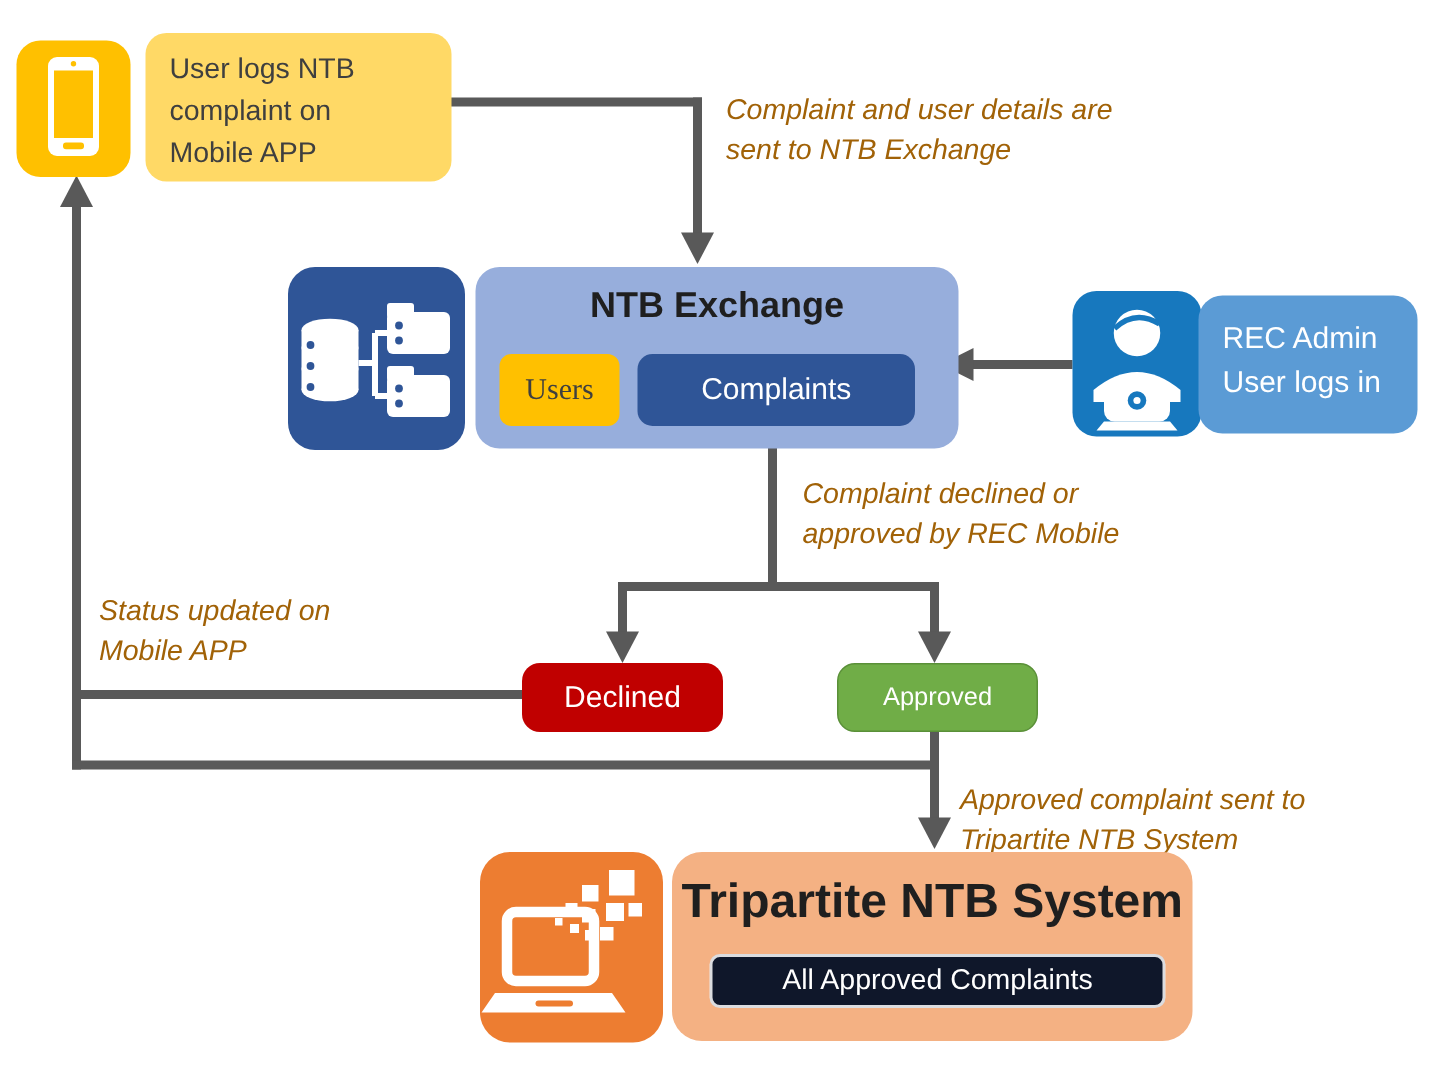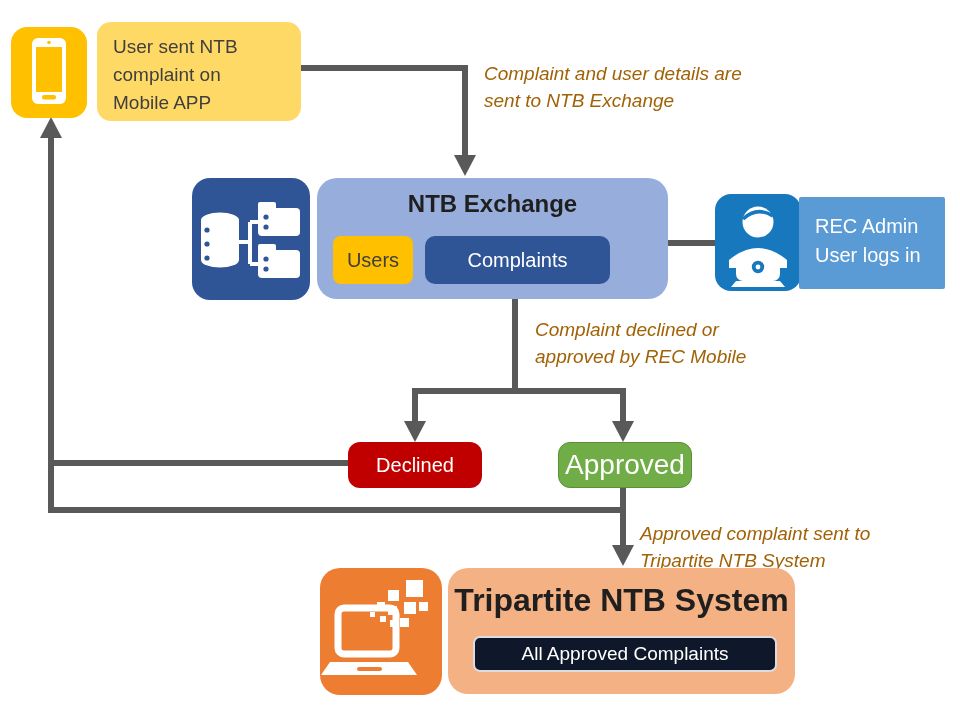--- a/index.html
+++ b/index.html
@@ -15,23 +15,23 @@
   .arr-left{border-top:11px solid transparent;border-bottom:11px solid transparent;border-right:22px solid #595959;}
   
   .icon-tile{position:absolute;border-radius:18px;}
   .label-box{position:absolute;box-sizing:border-box;}
   .yellow-box{background:#FFD966;border-radius:14px;color:#3F3F3F;font-size:19px;line-height:28px;padding:11px 18px 0 16px;}
   .exchange-box{background:#97AEDC;border-radius:20px;}
   .exchange-title{position:absolute;top:12px;left:0;width:100%;text-align:center;font-size:24px;font-weight:bold;color:#1F1F1F;}
   .pill{position:absolute;display:flex;align-items:center;justify-content:center;box-sizing:border-box;}
   .users-pill{background:#FFC000;border-radius:8px;color:#3F3F3F;font-size:20px;}
   .complaints-pill{background:#2F5597;border-radius:10px;color:#ffffff;font-size:20px;}
-  .rec-box{background:#5B9BD5;border-radius:2px;color:#ffffff;font-size:20px;line-height:29px;padding:15px 10px 4px 16px;}
+  .rec-box{background:#5B9BD5;border-radius:16px;color:#ffffff;font-size:20px;line-height:29px;padding:15px 10px 4px 16px;}
   .declined-pill{background:#C00000;border-radius:12px;color:#fff;font-size:20px;}
-  .approved-pill{background:#70AD47;border:1.5px solid #5A9038;border-radius:12px;color:#fff;font-size:28px;}
+  .approved-pill{background:#70AD47;border:1.5px solid #5A9038;border-radius:12px;color:#fff;font-size:17px;}
   .tripartite-box{background:#F4B183;border-radius:20px;}
   .tripartite-title{position:absolute;top:14px;left:0;width:100%;text-align:center;font-size:32px;font-weight:bold;color:#1F1F1F;}
   .all-approved-pill{background:#0f172a;border:2px solid rgba(255,255,255,0.85);border-radius:7px;color:#fff;font-size:19px;}
   .annotation{position:absolute;font-style:italic;font-size:19px;line-height:27px;color:#a16207;}
 </style>
 </head>
 <body>
 
 <div id="canvas">
 
@@ -52,32 +52,33 @@
   <div class="line" style="left:51px;top:460px;width:298px;height:6px;"></div>
   <div class="line" style="left:48px;top:136px;width:6px;height:377px;"></div>
   <div class="arr arr-up" style="left:40px;top:117px;"></div>
 
   <div class="line" style="left:48px;top:507px;width:578px;height:6px;"></div>
   <div class="line" style="left:620px;top:488px;width:6px;height:60px;"></div>
   <div class="arr arr-down" style="left:612px;top:545px;"></div>
 
   <div class="annotation" style="left:484px;top:60px;width:270px;">Complaint and user details are sent to NTB Exchange</div>
   <div class="annotation" style="left:535px;top:316px;width:240px;">Complaint declined or approved by REC Mobile</div>
+  <div class="annotation" style="left:66px;top:394px;width:185px;">Status updated on Mobile APP</div>
   <div class="annotation" style="left:640px;top:520px;width:285px;">Approved complaint sent to Tripartite NTB System</div>
 
   <div class="icon-tile" style="left:11px;top:27px;width:76px;height:91px;background:#FFC000;border-radius:16px;">
     <svg width="76" height="91" viewBox="0 0 76 91">
       <rect x="21" y="11" width="34" height="66" rx="6" fill="#ffffff"></rect>
       <rect x="25" y="20" width="26" height="45" fill="#FFC000"></rect>
       <circle cx="38" cy="15.5" r="1.8" fill="#FFC000"></circle>
       <rect x="31" y="68" width="14" height="4.5" rx="2" fill="#FFC000"></rect>
     </svg>
   </div>
   <div class="label-box yellow-box" style="left:97px;top:22px;width:204px;height:99px;">
-    <div style="width:150px;">User sent NTB complaint on Mobile APP</div>
+    <div style="width:150px;">User logs NTB complaint on Mobile APP</div>
   </div>
 
   <div class="icon-tile" style="left:192px;top:178px;width:118px;height:122px;background:#2F5597;border-radius:18px;">
     <svg width="118" height="122" viewBox="0 0 118 122">
 
       <ellipse cx="28" cy="42" rx="19" ry="7.5" fill="#fff"></ellipse>
       <rect x="9" y="42" width="38" height="12" fill="#fff"></rect>
       <ellipse cx="28" cy="54" rx="19" ry="7.5" fill="#fff"></ellipse>
       <rect x="9" y="54" width="38" height="14" fill="#fff"></rect>
       <ellipse cx="28" cy="68" rx="19" ry="7.5" fill="#fff"></ellipse>
@@ -92,23 +93,23 @@
       <rect x="66" y="24" width="18" height="10" rx="2" fill="#fff"></rect>
       <rect x="66" y="30" width="42" height="28" rx="4" fill="#fff"></rect>
       <circle cx="74" cy="39" r="2.6" fill="#2F5597"></circle>
       <circle cx="74" cy="49" r="2.6" fill="#2F5597"></circle>
       <rect x="66" y="66" width="18" height="10" rx="2" fill="#fff"></rect>
       <rect x="66" y="72" width="42" height="28" rx="4" fill="#fff"></rect>
       <circle cx="74" cy="81" r="2.6" fill="#2F5597"></circle>
       <circle cx="74" cy="91" r="2.6" fill="#2F5597"></circle>
     </svg>
   </div>
-  <div class="label-box exchange-box" style="left:317px;top:178px;width:351px;height:121px;">
+  <div class="label-box exchange-box" style="left:317px;top:178px;width:322px;height:121px;border-radius:16px;">
     <div class="exchange-title">NTB Exchange</div>
-    <div class="pill users-pill" style="left:16px;top:58px;width:80px;height:48px;">Users</div>
+    <div class="pill users-pill" style="left:16px;top:58px;width:80px;height:48px;font-family:Liberation Serif, serif;">Users</div>
     <div class="pill complaints-pill" style="left:108px;top:58px;width:185px;height:48px;">Complaints</div>
   </div>
 
   <div class="icon-tile" style="left:715px;top:194px;width:86px;height:97px;background:#1778BE;border-radius:16px;">
     <svg width="86" height="97" viewBox="0 0 86 97">
       <circle cx="43" cy="28" r="15.5" fill="#fff"></circle>
       <path d="M28,25 Q42,12 58,22" stroke="#1778BE" stroke-width="3.5" fill="none"></path>
       <path d="M14,66 Q43,42 72,66 L72,74 H14 Z" fill="#fff"></path>
       <rect x="21" y="59" width="44" height="28" rx="7" fill="#fff"></rect>
       <path d="M21,87 L16,93 H70 L65,87 Z" fill="#fff"></path>

